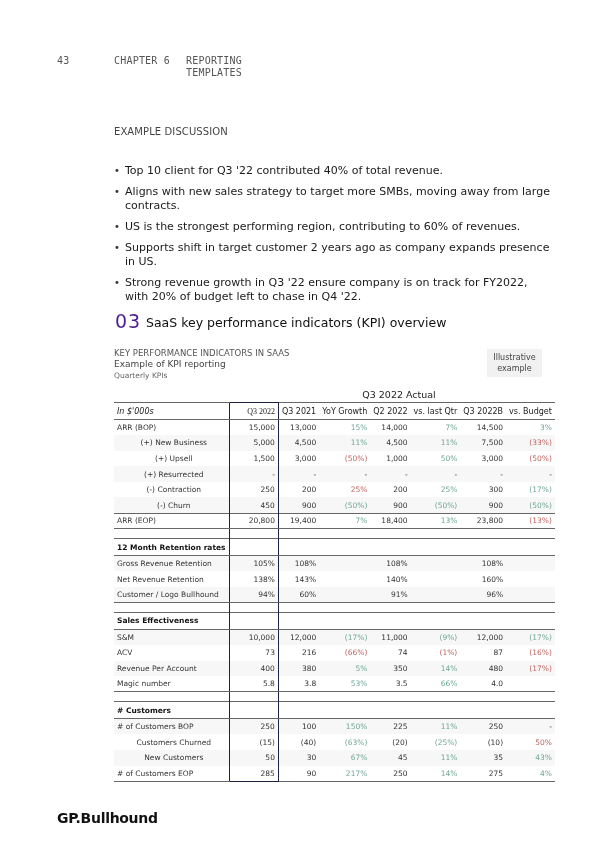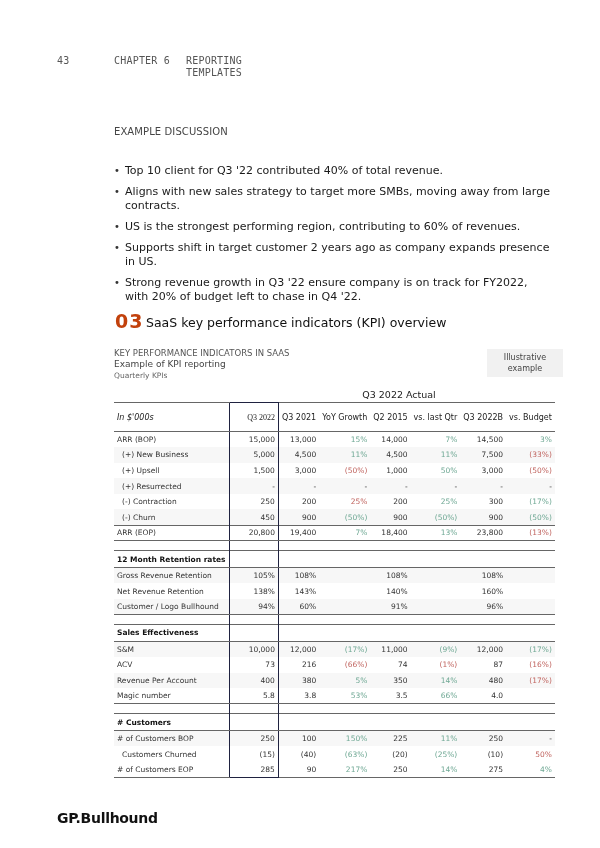--- a/index.html
+++ b/index.html
@@ -9,38 +9,38 @@
   .hdr { position: absolute; top: 55px; font-family: "DejaVu Sans Mono", monospace; font-size: 10px; color: #555; letter-spacing: 0.2px; line-height: 12px; }
   .hdr.page { left: 57px; }
   .hdr.chap { left: 114px; }
   .hdr.sect { left: 186px; }
 
   .ex-title { position: absolute; left: 114px; top: 126px; font-size: 10px; color: #444; letter-spacing: 0.1px; }
   .bullets { position: absolute; left: 114px; top: 164px; width: 440px; list-style: none; }
   .bullets li { position: relative; padding-left: 11px; font-size: 11px; line-height: 14px; color: #1a1a1a; margin-bottom: 7px; }
   .bullets li::before { content: "•"; position: absolute; left: 0; top: 0; color: #333; font-size: 10px; }
 
-  .sec-num { position: absolute; left: 115px; top: 310px; font-size: 19px; color: #c2410c; font-weight: 700; letter-spacing: 1px; }
+  .sec-num { position: absolute; left: 115px; top: 310px; font-size: 19px; color: #4c1d95; font-weight: 400; letter-spacing: 1px; }
   .sec-title { position: absolute; left: 146px; top: 315px; font-size: 12.5px; color: #111; }
 
   .kpi-head { position: absolute; left: 114px; top: 348px; font-size: 8.5px; color: #555; line-height: 11px; }
   .kpi-head .t1 { display: block; }
   .kpi-head .t2 { display: block; font-size: 9px; color: #444; }
   .kpi-head .t3 { display: block; font-size: 7.5px; color: #666; }
-  .illus { position: absolute; left: 487px; top: 349px; width: 76px; height: 28px; background: #f1f1f1; font-size: 8px; color: #444; text-align: center; line-height: 11px; padding-top: 3px; }
+  .illus { position: absolute; left: 487px; top: 349px; width: 55px; height: 28px; background: #f1f1f1; font-size: 8px; color: #444; text-align: center; line-height: 11px; padding-top: 3px; }
 
   .actual-label { position: absolute; left: 114px; width: 430px; top: 389px; text-align: center; font-size: 9.5px; color: #222; padding-left: 140px; }
 
   table.kpi { position: absolute; left: 114px; top: 402px; width: 430px; border-collapse: collapse; font-size: 7.5px; color: #333; }
   table.kpi td, table.kpi th { height: 15.6px; padding: 0 3px; white-space: nowrap; }
-  table.kpi th { font-weight: normal; color: #222; font-size: 8px; text-align: right; height: 29px; border-top: 1.5px solid #666; border-bottom: 1.5px solid #666; }
+  table.kpi th { font-weight: normal; color: #222; font-size: 8px; text-align: right; height: 17px; border-top: 1.5px solid #666; border-bottom: 1.5px solid #666; }
   table.kpi th.lbl { text-align: left; font-style: italic; }
   table.kpi td.lbl { text-align: left; }
   table.kpi td { text-align: right; }
-  table.kpi td.ind { padding-left: 8px; }
+  table.kpi td.ind { padding-left: 8px; text-align: center; }
   table.kpi tr.alt td { background: #f7f7f7; }
   table.kpi tr.tot td { border-top: 1.5px solid #666; border-bottom: 1.5px solid #666; }
   table.kpi tr.gap td { height: 10px; }
   table.kpi tr.sect td { font-weight: bold; color: #111; border-top: 1.5px solid #666; border-bottom: 1.5px solid #666; height: 17px; }
   table.kpi tr.end td { border-bottom: 1.5px solid #666; }
   table.kpi .hl { border-left: 1.5px solid #1f2240; border-right: 1.5px solid #1f2240; }
   table.kpi th.hl { border-top: 1.5px solid #1f2240; font-family: Liberation Serif, serif; }
   table.kpi tr.last .hl { border-bottom: 1.5px solid #1f2240; padding-left: 31px; }
   .pos { color: #6fa894; }
   .neg { color: #c0645f; }
@@ -81,21 +81,21 @@
 
 <div class="actual-label">Q3 2022 Actual</div>
 
 <table class="kpi">
   <thead>
     <tr>
       <th class="lbl" style="width:140px">In $'000s</th>
       <th class="hl" style="width:40px">Q3 2022</th>
       <th style="width:40px">Q3 2021</th>
       <th style="width:52px">YoY Growth</th>
-      <th style="width:40px">Q2 2015</th>
+      <th style="width:40px">Q2 2022</th>
       <th style="width:48px">vs. last Qtr</th>
       <th style="width:42px">Q3 2022B</th>
       <th style="width:44px">vs. Budget</th>
     </tr>
   </thead>
   <tbody id="tbody">
       <tr>
         <td class="lbl">ARR (BOP)</td>
         <td class="hl">15,000</td>
         <td>13,000</td>
@@ -308,20 +308,30 @@
       <tr>
         <td class="lbl ind">Customers Churned</td>
         <td class="hl">(15)</td>
         <td>(40)</td>
         <td class="pos">(63%)</td>
         <td>(20)</td>
         <td class="pos">(25%)</td>
         <td>(10)</td>
         <td class="neg">50%</td>
       </tr>
+      <tr class="alt">
+        <td class="lbl ind">New Customers</td>
+        <td class="hl">50</td>
+        <td>30</td>
+        <td class="pos">67%</td>
+        <td>45</td>
+        <td class="pos">11%</td>
+        <td>35</td>
+        <td class="pos">43%</td>
+      </tr>
       <tr class=" end last">
         <td class="lbl"># of Customers EOP</td>
         <td class="hl">285</td>
         <td>90</td>
         <td class="pos">217%</td>
         <td>250</td>
         <td class="pos">14%</td>
         <td>275</td>
         <td class="pos">4%</td>
       </tr>

